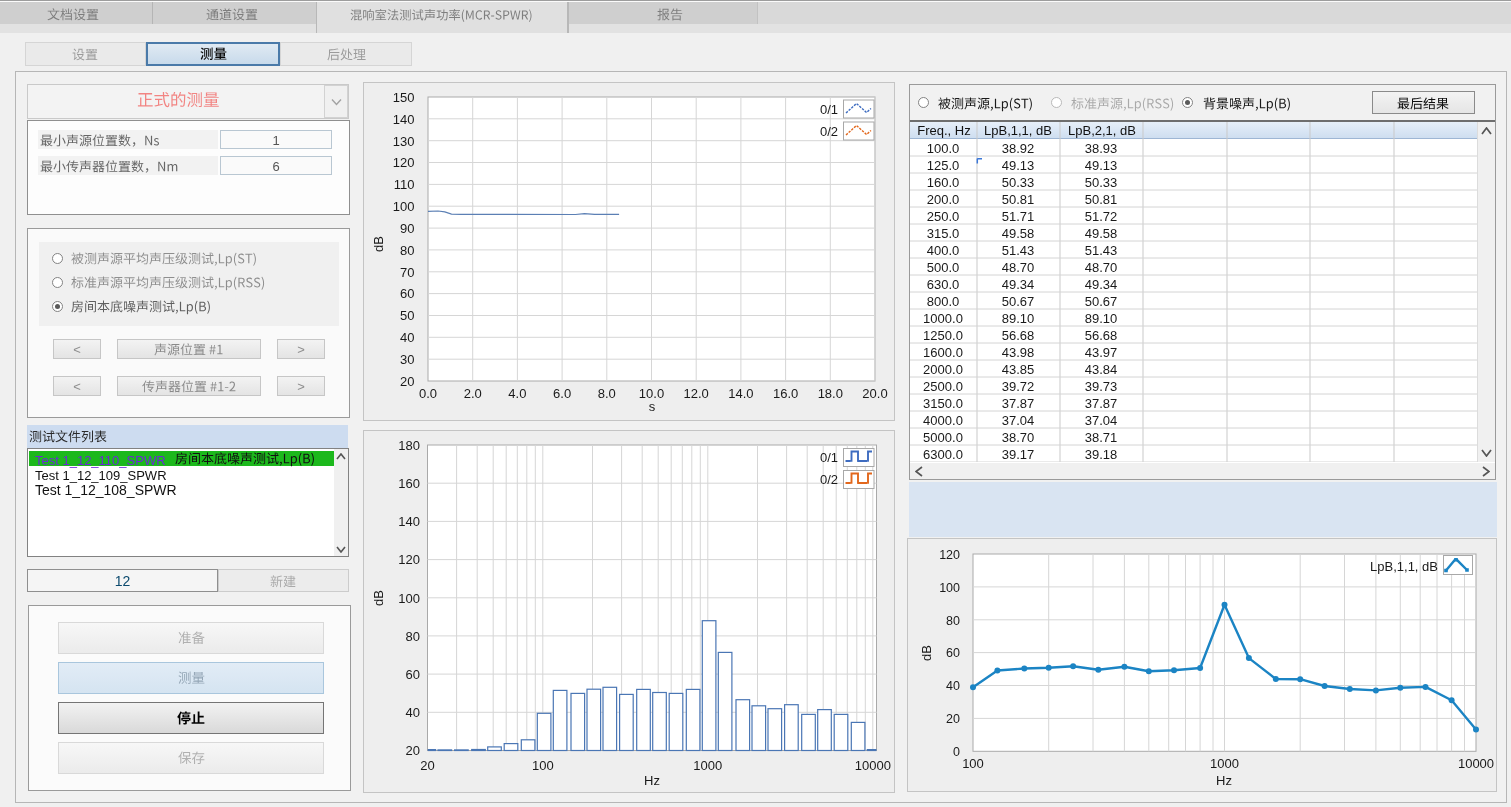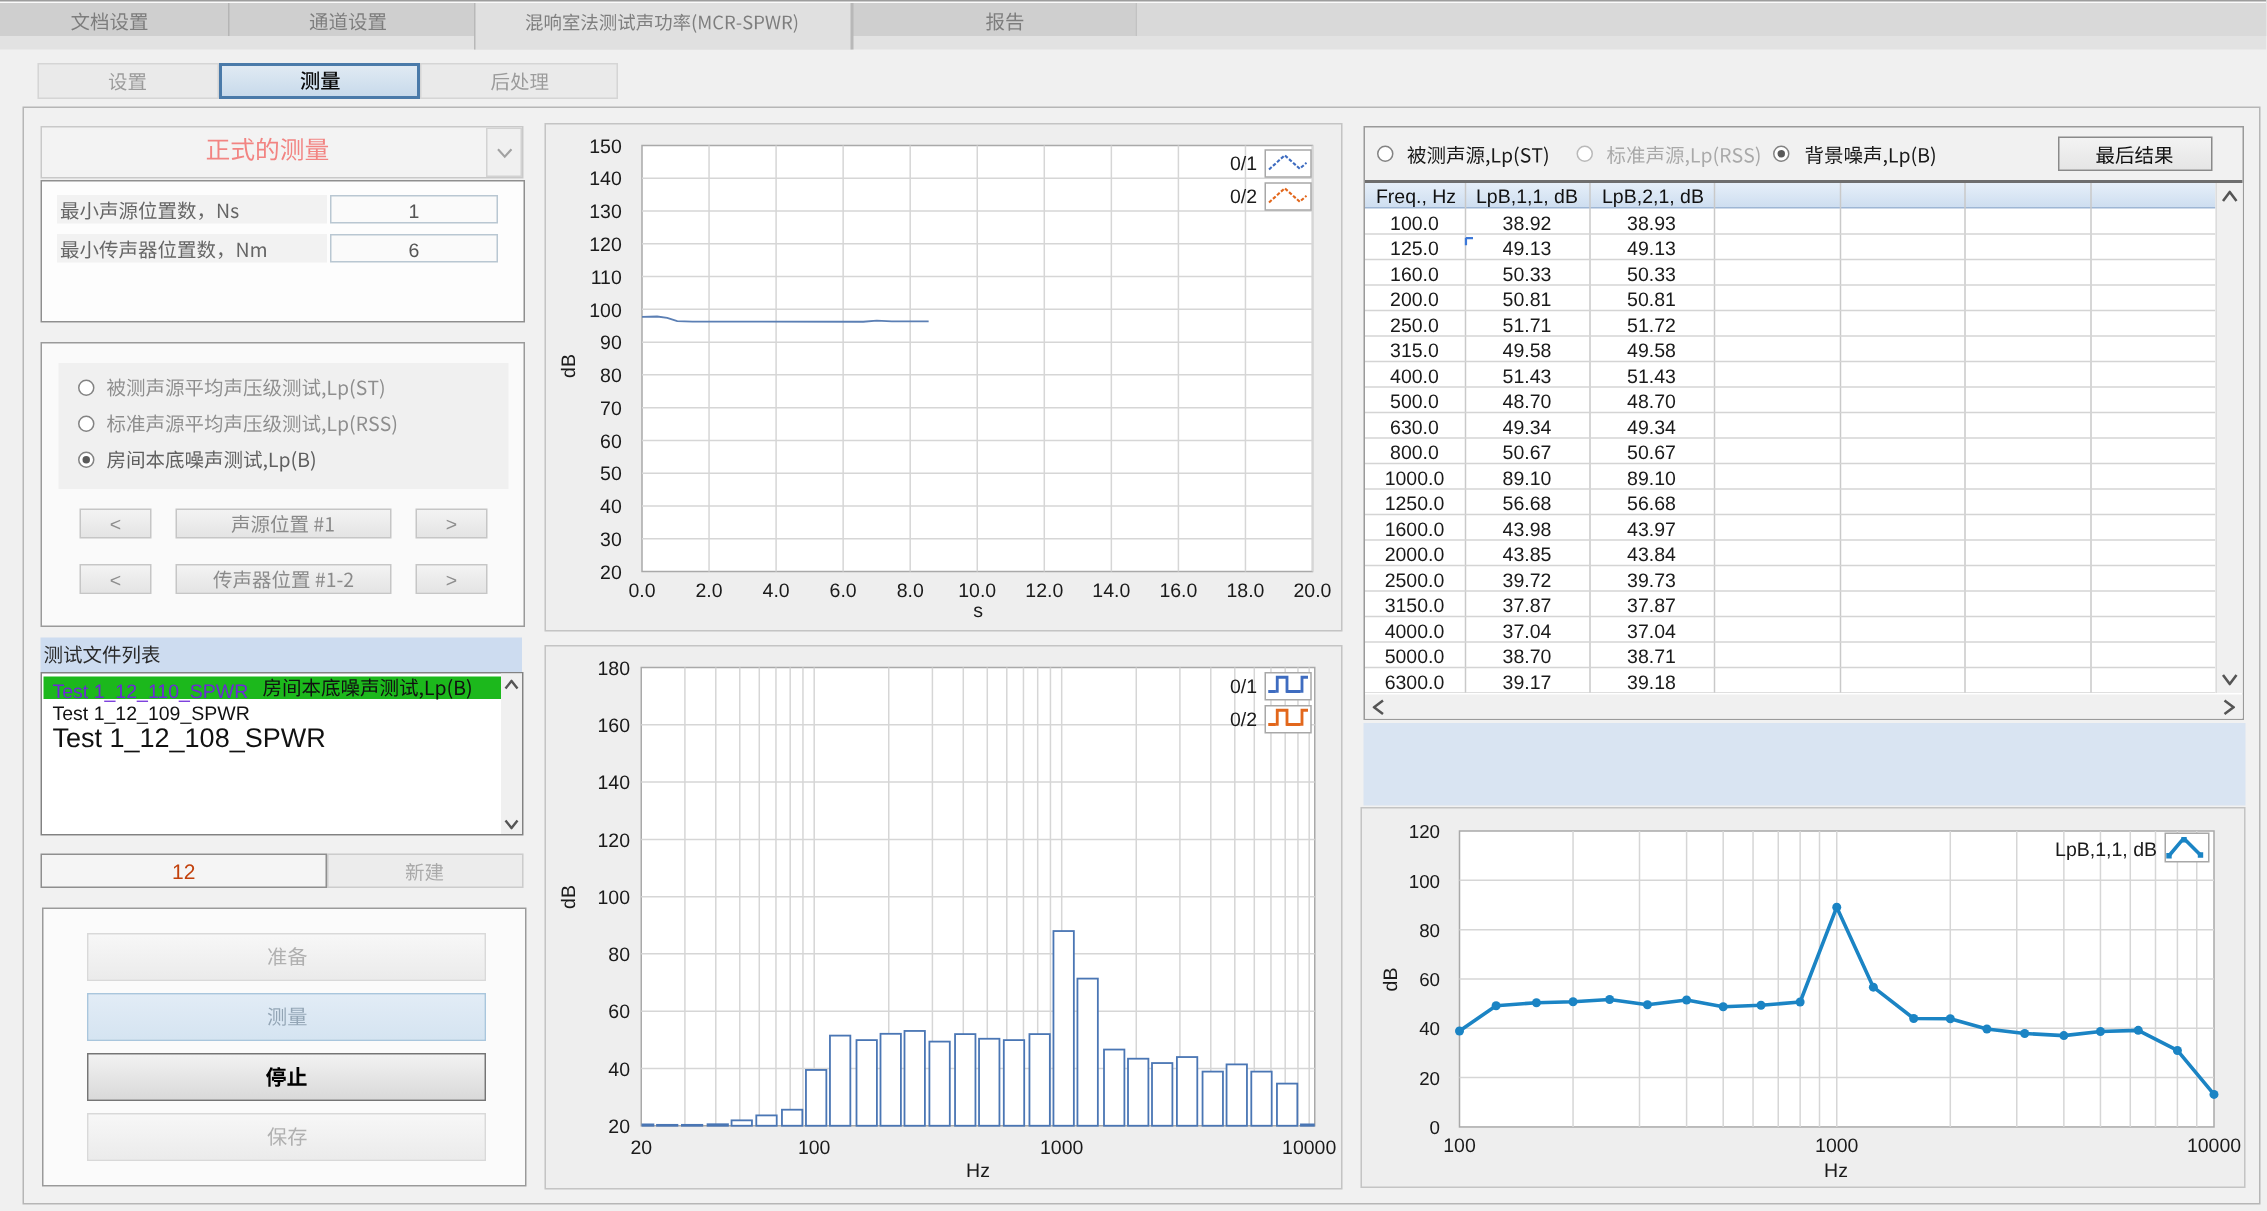--- a/index.html
+++ b/index.html
@@ -98,31 +98,31 @@
 <svg style="position:absolute;left:29.0px;top:427.7px;overflow:visible" width="80" height="18" viewBox="0 -13.3 80 18">
     <path d="M6.3 -1.2C7.0 -0.5 7.7 0.4 8.1 0.9L8.7 0.5C8.4 -0.1 7.6 -0.9 6.9 -1.6ZM4.1 -10.2L4.1 -2.0L4.8 -2.0L4.8 -9.4L7.6 -9.4L7.6 -2.0L8.4 -2.0L8.4 -10.2ZM11.3 -10.8L11.3 -0.1C11.3 0.1 11.2 0.2 11.0 0.2C10.8 0.2 10.2 0.2 9.5 0.2C9.6 0.4 9.8 0.8 9.8 1.0C10.7 1.0 11.3 1.0 11.6 0.8C11.9 0.7 12.1 0.4 12.1 -0.1L12.1 -10.8ZM9.5 -9.8L9.5 -2.0L10.3 -2.0L10.3 -9.8ZM5.8 -8.5L5.8 -3.9C5.8 -2.3 5.5 -0.7 3.4 0.4C3.5 0.5 3.8 0.9 3.8 1.0C6.2 -0.2 6.6 -2.1 6.6 -3.9L6.6 -8.5ZM1.1 -10.1C1.8 -9.7 2.7 -9.1 3.2 -8.6L3.8 -9.4C3.3 -9.8 2.3 -10.4 1.6 -10.8ZM0.5 -6.6C1.2 -6.2 2.2 -5.6 2.6 -5.2L3.2 -6.0C2.7 -6.4 1.8 -6.9 1.1 -7.3ZM0.8 0.4L1.6 0.9C2.2 -0.3 2.8 -1.9 3.3 -3.3L2.5 -3.8C2.0 -2.3 1.3 -0.7 0.8 0.4ZM14.6 -10.1C15.2 -9.5 16.1 -8.7 16.4 -8.1L17.1 -8.8C16.7 -9.3 15.9 -10.1 15.2 -10.7ZM23.1 -10.3C23.6 -9.8 24.2 -9.0 24.5 -8.5L25.2 -8.9C24.9 -9.5 24.3 -10.2 23.8 -10.8ZM13.7 -6.8L13.7 -5.9L15.5 -5.9L15.5 -1.2C15.5 -0.7 15.1 -0.3 14.8 -0.1C15.0 0.1 15.2 0.5 15.3 0.7C15.5 0.5 15.9 0.2 18.1 -1.3C18.0 -1.5 17.9 -1.8 17.8 -2.1L16.4 -1.2L16.4 -6.8ZM21.7 -10.9L21.8 -8.2L17.5 -8.2L17.5 -7.3L21.8 -7.3C22.1 -2.4 22.7 1.0 24.3 1.0C24.8 1.0 25.3 0.5 25.6 -1.7C25.4 -1.8 25.0 -2.1 24.8 -2.3C24.7 -1.0 24.6 -0.3 24.3 -0.3C23.5 -0.3 23.0 -3.3 22.8 -7.3L25.5 -7.3L25.5 -8.2L22.8 -8.2C22.7 -9.1 22.7 -9.9 22.7 -10.9ZM17.7 -0.8L18.0 0.1C19.0 -0.2 20.5 -0.6 21.8 -1.0L21.7 -1.9L20.2 -1.5L20.2 -4.5L21.4 -4.5L21.4 -5.4L17.9 -5.4L17.9 -4.5L19.3 -4.5L19.3 -1.2ZM31.5 -10.7C31.9 -10.1 32.3 -9.2 32.5 -8.7L33.5 -9.0C33.4 -9.5 32.9 -10.4 32.5 -11.0ZM26.6 -8.6L26.6 -7.7L28.7 -7.7C29.4 -5.7 30.5 -4.0 31.8 -2.6C30.4 -1.4 28.6 -0.5 26.5 0.1C26.7 0.3 27.0 0.8 27.1 1.0C29.2 0.3 31.1 -0.6 32.5 -1.9C34.0 -0.6 35.8 0.4 37.9 0.9C38.1 0.7 38.4 0.3 38.6 0.1C36.5 -0.5 34.7 -1.4 33.3 -2.6C34.6 -4.0 35.6 -5.6 36.3 -7.7L38.4 -7.7L38.4 -8.6ZM32.6 -3.3C31.3 -4.5 30.4 -6.0 29.7 -7.7L35.2 -7.7C34.6 -5.9 33.7 -4.5 32.6 -3.3ZM43.1 -4.4L43.1 -3.5L46.9 -3.5L46.9 1.0L47.8 1.0L47.8 -3.5L51.4 -3.5L51.4 -4.4L47.8 -4.4L47.8 -7.3L50.8 -7.3L50.8 -8.3L47.8 -8.3L47.8 -10.8L46.9 -10.8L46.9 -8.3L45.1 -8.3C45.3 -8.8 45.4 -9.5 45.6 -10.1L44.6 -10.3C44.3 -8.6 43.8 -6.9 43.0 -5.8C43.3 -5.7 43.7 -5.5 43.8 -5.3C44.2 -5.9 44.5 -6.6 44.8 -7.3L46.9 -7.3L46.9 -4.4ZM42.5 -10.9C41.8 -8.9 40.6 -7.0 39.4 -5.7C39.6 -5.5 39.9 -5.0 40.0 -4.7C40.4 -5.2 40.8 -5.7 41.2 -6.2L41.2 1.0L42.1 1.0L42.1 -7.8C42.6 -8.7 43.0 -9.6 43.4 -10.6ZM60.3 -9.4L60.3 -2.1L61.3 -2.1L61.3 -9.4ZM63.0 -10.9L63.0 -0.2C63.0 -0.0 62.9 0.1 62.7 0.1C62.5 0.1 61.9 0.1 61.1 0.0C61.3 0.3 61.4 0.7 61.5 1.0C62.5 1.0 63.1 1.0 63.5 0.8C63.9 0.7 64.0 0.4 64.0 -0.2L64.0 -10.9ZM54.4 -3.9C55.0 -3.5 55.8 -2.8 56.3 -2.4C55.4 -1.1 54.3 -0.2 53.0 0.3C53.2 0.5 53.5 0.9 53.6 1.1C56.4 -0.1 58.4 -2.7 59.0 -7.2L58.4 -7.4L58.3 -7.3L55.3 -7.3C55.5 -7.9 55.7 -8.6 55.9 -9.3L59.4 -9.3L59.4 -10.2L52.8 -10.2L52.8 -9.3L54.9 -9.3C54.5 -7.3 53.7 -5.4 52.7 -4.2C52.9 -4.1 53.3 -3.8 53.4 -3.6C54.1 -4.4 54.6 -5.3 55.0 -6.4L58.0 -6.4C57.7 -5.2 57.3 -4.1 56.8 -3.2C56.3 -3.7 55.5 -4.2 54.9 -4.6ZM68.3 1.0C68.6 0.8 69.1 0.7 72.7 -0.5C72.6 -0.7 72.6 -1.1 72.5 -1.4L69.4 -0.4L69.4 -3.3C70.1 -3.8 70.8 -4.4 71.4 -5.0C72.4 -2.3 74.2 -0.3 76.9 0.6C77.1 0.3 77.3 -0.0 77.6 -0.2C76.3 -0.6 75.2 -1.3 74.3 -2.1C75.1 -2.6 76.0 -3.3 76.8 -3.9L76.0 -4.5C75.4 -3.9 74.5 -3.2 73.7 -2.7C73.2 -3.4 72.7 -4.1 72.4 -5.0L77.1 -5.0L77.1 -5.8L72.0 -5.8L72.0 -7.0L76.2 -7.0L76.2 -7.8L72.0 -7.8L72.0 -8.9L76.7 -8.9L76.7 -9.8L72.0 -9.8L72.0 -10.9L71.0 -10.9L71.0 -9.8L66.4 -9.8L66.4 -8.9L71.0 -8.9L71.0 -7.8L67.0 -7.8L67.0 -7.0L71.0 -7.0L71.0 -5.8L65.8 -5.8L65.8 -5.0L70.2 -5.0C68.9 -3.9 67.1 -2.9 65.5 -2.4C65.7 -2.2 66.0 -1.8 66.1 -1.6C66.8 -1.8 67.6 -2.2 68.4 -2.6L68.4 -0.7C68.4 -0.2 68.1 0.0 67.8 0.1C68.0 0.4 68.2 0.8 68.3 1.0Z" fill="#2a2a2a"></path>
   </svg>
 <div style="position:absolute;left:27px;top:448px;width:322px;height:109px;background:#fff;border:1px solid #828282"></div>
 <div style="position:absolute;left:28.5px;top:451px;width:305px;height:15px;background:#1cb81c"></div>
 <div style="position:absolute;left:35px;top:452.5px;font-size:13px;color:#6d28d9;">Test 1_12_110_SPWR</div>
 <svg style="position:absolute;left:175.0px;top:450.2px;overflow:visible" width="142" height="18" viewBox="0 -13.3 142 18">
     <path d="M6.6 -6.2C6.8 -5.8 7.2 -5.2 7.3 -4.8L3.2 -4.8L3.2 -4.0L5.6 -4.0C5.4 -2.0 4.9 -0.5 2.6 0.3C2.8 0.5 3.0 0.8 3.1 1.0C4.9 0.4 5.8 -0.7 6.2 -2.1L10.1 -2.1C10.0 -0.7 9.8 -0.2 9.6 0.0C9.5 0.1 9.4 0.1 9.1 0.1C8.9 0.1 8.1 0.1 7.4 0.1C7.6 0.3 7.7 0.6 7.7 0.9C8.4 0.9 9.1 0.9 9.5 0.9C9.9 0.9 10.2 0.8 10.4 0.6C10.8 0.3 10.9 -0.5 11.1 -2.5C11.1 -2.6 11.1 -2.8 11.1 -2.8L6.4 -2.8C6.5 -3.2 6.6 -3.6 6.6 -4.0L11.9 -4.0L11.9 -4.8L7.5 -4.8L8.2 -5.1C8.1 -5.5 7.7 -6.1 7.4 -6.5ZM5.8 -10.7C5.9 -10.3 6.1 -10.0 6.2 -9.6L1.8 -9.6L1.8 -6.5C1.8 -4.5 1.7 -1.5 0.4 0.5C0.7 0.6 1.1 0.9 1.3 1.0C2.6 -1.2 2.8 -4.4 2.8 -6.5L2.8 -6.6L11.5 -6.6L11.5 -9.6L7.3 -9.6C7.1 -10.0 6.9 -10.5 6.7 -10.9ZM2.8 -8.8L10.5 -8.8L10.5 -7.4L2.8 -7.4ZM14.2 -8.0L14.2 1.0L15.2 1.0L15.2 -8.0ZM14.4 -10.3C15.0 -9.7 15.7 -8.9 16.0 -8.4L16.8 -8.9C16.4 -9.4 15.7 -10.2 15.1 -10.8ZM17.9 -3.8L21.0 -3.8L21.0 -2.1L17.9 -2.1ZM17.9 -6.4L21.0 -6.4L21.0 -4.7L17.9 -4.7ZM17.0 -7.2L17.0 -1.3L22.0 -1.3L22.0 -7.2ZM17.6 -10.2L17.6 -9.3L23.9 -9.3L23.9 -0.1C23.9 0.0 23.8 0.1 23.6 0.1C23.5 0.1 22.9 0.1 22.4 0.1C22.5 0.3 22.7 0.7 22.7 1.0C23.5 1.0 24.1 1.0 24.4 0.8C24.8 0.7 24.9 0.4 24.9 -0.1L24.9 -10.2ZM32.0 -10.9L32.0 -8.2L26.8 -8.2L26.8 -7.2L30.8 -7.2C29.8 -5.0 28.2 -2.9 26.5 -1.8C26.7 -1.6 27.0 -1.3 27.2 -1.0C29.1 -2.3 30.8 -4.6 31.8 -7.2L32.0 -7.2L32.0 -2.4L28.9 -2.4L28.9 -1.4L32.0 -1.4L32.0 1.0L33.0 1.0L33.0 -1.4L36.0 -1.4L36.0 -2.4L33.0 -2.4L33.0 -7.2L33.2 -7.2C34.2 -4.6 35.9 -2.3 37.8 -1.1C38.0 -1.3 38.3 -1.7 38.5 -1.9C36.7 -2.9 35.1 -5.0 34.2 -7.2L38.2 -7.2L38.2 -8.2L33.0 -8.2L33.0 -10.9ZM45.7 -2.1C46.2 -1.1 46.7 0.1 46.9 0.8L47.7 0.4C47.5 -0.3 46.9 -1.4 46.4 -2.3ZM42.7 0.9C43.0 0.7 43.3 0.6 45.9 -0.3C45.8 -0.5 45.8 -0.9 45.8 -1.1L43.8 -0.5L43.8 -3.7L47.1 -3.7C47.7 -1.0 48.8 0.9 50.1 0.9C51.0 0.9 51.3 0.4 51.5 -1.4C51.2 -1.5 50.9 -1.7 50.7 -1.9C50.6 -0.6 50.5 -0.0 50.2 -0.0C49.4 -0.0 48.6 -1.5 48.1 -3.7L51.0 -3.7L51.0 -4.6L47.9 -4.6C47.8 -5.3 47.7 -6.1 47.7 -6.9C48.7 -7.0 49.7 -7.2 50.5 -7.3L49.7 -8.1C48.1 -7.7 45.3 -7.5 42.9 -7.4L42.9 -0.7C42.9 -0.2 42.6 0.0 42.4 0.1C42.5 0.3 42.7 0.7 42.7 0.9ZM46.9 -4.6L43.8 -4.6L43.8 -6.6C44.8 -6.7 45.7 -6.7 46.7 -6.8C46.7 -6.0 46.8 -5.3 46.9 -4.6ZM45.2 -10.7C45.4 -10.4 45.6 -10.0 45.8 -9.6L40.6 -9.6L40.6 -5.8C40.6 -4.0 40.5 -1.3 39.4 0.5C39.6 0.7 40.1 0.9 40.2 1.1C41.4 -0.9 41.5 -3.8 41.5 -5.8L41.5 -8.7L51.4 -8.7L51.4 -9.6L46.9 -9.6C46.7 -10.0 46.4 -10.6 46.1 -11.0ZM58.9 -9.6L61.9 -9.6L61.9 -8.3L58.9 -8.3ZM58.0 -10.4L58.0 -7.5L62.8 -7.5L62.8 -10.4ZM57.5 -6.2L59.2 -6.2L59.2 -4.8L57.5 -4.8ZM61.5 -6.2L63.3 -6.2L63.3 -4.8L61.5 -4.8ZM53.0 -9.7L53.0 -1.1L53.8 -1.1L53.8 -2.1L56.0 -2.1L56.0 -9.7ZM53.8 -8.8L55.2 -8.8L55.2 -3.1L53.8 -3.1ZM59.9 -4.0L59.9 -3.0L56.4 -3.0L56.4 -2.2L59.3 -2.2C58.4 -1.3 57.0 -0.4 55.6 -0.0C55.8 0.2 56.1 0.5 56.2 0.8C57.5 0.3 58.9 -0.6 59.9 -1.7L59.9 1.1L60.8 1.1L60.8 -1.8C61.6 -0.8 62.8 0.2 63.9 0.6C64.1 0.4 64.4 0.1 64.6 -0.1C63.4 -0.5 62.2 -1.3 61.4 -2.2L64.4 -2.2L64.4 -3.0L60.8 -3.0L60.8 -4.0L64.1 -4.0L64.1 -7.0L60.7 -7.0L60.7 -4.0L60.0 -4.0L60.0 -7.0L56.7 -7.0L56.7 -4.0ZM71.0 -10.9L71.0 -9.8L65.9 -9.8L65.9 -9.0L71.0 -9.0L71.0 -7.7L66.7 -7.7L66.7 -6.9L76.5 -6.9L76.5 -7.7L72.0 -7.7L72.0 -9.0L77.1 -9.0L77.1 -9.8L72.0 -9.8L72.0 -10.9ZM67.0 -5.8L67.0 -4.1C67.0 -2.8 66.8 -0.9 65.4 0.4C65.6 0.6 66.0 0.9 66.1 1.1C67.1 0.2 67.6 -1.0 67.8 -2.2L75.3 -2.2L75.3 -1.5L76.3 -1.5L76.3 -5.8ZM75.3 -3.0L72.0 -3.0L72.0 -5.0L75.3 -5.0ZM67.9 -3.0C67.9 -3.4 68.0 -3.8 68.0 -4.1L68.0 -5.0L71.0 -5.0L71.0 -3.0ZM84.3 -1.2C85.0 -0.5 85.7 0.4 86.1 0.9L86.7 0.5C86.4 -0.1 85.6 -0.9 84.9 -1.6ZM82.1 -10.2L82.1 -2.0L82.8 -2.0L82.8 -9.4L85.6 -9.4L85.6 -2.0L86.4 -2.0L86.4 -10.2ZM89.3 -10.8L89.3 -0.1C89.3 0.1 89.2 0.2 89.0 0.2C88.8 0.2 88.2 0.2 87.5 0.2C87.6 0.4 87.8 0.8 87.8 1.0C88.7 1.0 89.3 1.0 89.6 0.8C89.9 0.7 90.1 0.4 90.1 -0.1L90.1 -10.8ZM87.5 -9.8L87.5 -2.0L88.3 -2.0L88.3 -9.8ZM83.8 -8.5L83.8 -3.9C83.8 -2.3 83.5 -0.7 81.4 0.4C81.5 0.5 81.8 0.9 81.8 1.0C84.2 -0.2 84.6 -2.1 84.6 -3.9L84.6 -8.5ZM79.1 -10.1C79.8 -9.7 80.7 -9.1 81.2 -8.6L81.8 -9.4C81.3 -9.8 80.3 -10.4 79.6 -10.8ZM78.5 -6.6C79.2 -6.2 80.2 -5.6 80.6 -5.2L81.2 -6.0C80.7 -6.4 79.8 -6.9 79.1 -7.3ZM78.8 0.4L79.6 0.9C80.2 -0.3 80.8 -1.9 81.3 -3.3L80.5 -3.8C80.0 -2.3 79.3 -0.7 78.8 0.4ZM92.6 -10.1C93.2 -9.5 94.1 -8.7 94.4 -8.1L95.1 -8.8C94.7 -9.3 93.9 -10.1 93.2 -10.7ZM101.1 -10.3C101.6 -9.8 102.2 -9.0 102.5 -8.5L103.2 -8.9C102.9 -9.5 102.3 -10.2 101.8 -10.8ZM91.7 -6.8L91.7 -5.9L93.5 -5.9L93.5 -1.2C93.5 -0.7 93.1 -0.3 92.8 -0.1C93.0 0.1 93.2 0.5 93.3 0.7C93.5 0.5 93.9 0.2 96.1 -1.3C96.0 -1.5 95.9 -1.8 95.8 -2.1L94.4 -1.2L94.4 -6.8ZM99.7 -10.9L99.8 -8.2L95.5 -8.2L95.5 -7.3L99.8 -7.3C100.1 -2.4 100.7 1.0 102.3 1.0C102.8 1.0 103.3 0.5 103.6 -1.7C103.4 -1.8 103.0 -2.1 102.8 -2.3C102.7 -1.0 102.6 -0.3 102.3 -0.3C101.5 -0.3 101.0 -3.3 100.8 -7.3L103.5 -7.3L103.5 -8.2L100.8 -8.2C100.7 -9.1 100.7 -9.9 100.7 -10.9ZM95.7 -0.8L96.0 0.1C97.0 -0.2 98.5 -0.6 99.8 -1.0L99.7 -1.9L98.2 -1.5L98.2 -4.5L99.4 -4.5L99.4 -5.4L95.9 -5.4L95.9 -4.5L97.3 -4.5L97.3 -1.2ZM105.0 2.5C106.1 2.0 106.9 1.0 106.9 -0.2C106.9 -1.1 106.5 -1.6 105.9 -1.6C105.4 -1.6 105.0 -1.3 105.0 -0.8C105.0 -0.3 105.4 0.0 105.8 0.0L106.0 0.0C106.0 0.8 105.5 1.4 104.7 1.8ZM108.9 0.0L114.3 0.0L114.3 -1.0L110.1 -1.0L110.1 -9.5L108.9 -9.5ZM115.9 3.0L117.1 3.0L117.1 0.6L117.0 -0.7C117.7 -0.1 118.3 0.2 119.0 0.2C120.6 0.2 122.0 -1.2 122.0 -3.6C122.0 -5.8 121.1 -7.2 119.2 -7.2C118.4 -7.2 117.6 -6.8 117.0 -6.2L117.0 -6.2L116.8 -7.1L115.9 -7.1ZM118.8 -0.8C118.3 -0.8 117.7 -1.0 117.1 -1.6L117.1 -5.3C117.7 -5.9 118.4 -6.2 118.9 -6.2C120.3 -6.2 120.8 -5.2 120.8 -3.6C120.8 -1.9 120.0 -0.8 118.8 -0.8ZM125.8 2.5L126.6 2.2C125.5 0.4 124.9 -1.8 124.9 -4.0C124.9 -6.2 125.5 -8.4 126.6 -10.3L125.8 -10.6C124.6 -8.7 123.9 -6.6 123.9 -4.0C123.9 -1.5 124.6 0.6 125.8 2.5ZM128.4 0.0L131.5 0.0C133.6 0.0 135.1 -0.9 135.1 -2.8C135.1 -4.1 134.3 -4.8 133.1 -5.1L133.1 -5.1C134.0 -5.4 134.5 -6.3 134.5 -7.2C134.5 -8.9 133.2 -9.5 131.3 -9.5L128.4 -9.5ZM129.6 -5.5L129.6 -8.6L131.1 -8.6C132.6 -8.6 133.4 -8.2 133.4 -7.0C133.4 -6.1 132.7 -5.5 131.1 -5.5ZM129.6 -1.0L129.6 -4.5L131.3 -4.5C133.0 -4.5 133.9 -4.0 133.9 -2.8C133.9 -1.5 132.9 -1.0 131.3 -1.0ZM137.0 2.5C138.2 0.6 138.9 -1.5 138.9 -4.0C138.9 -6.6 138.2 -8.7 137.0 -10.6L136.2 -10.3C137.3 -8.4 137.9 -6.2 137.9 -4.0C137.9 -1.8 137.3 0.4 136.2 2.2Z" fill="#111"></path>
   </svg>
 <div style="position:absolute;left:35px;top:467.5px;font-size:13px;color:#111;">Test 1_12_109_SPWR</div>
-<div style="position:absolute;left:35px;top:482px;font-size:18px;color:#111;">Test 1_12_108_SPWR</div>
+<div style="position:absolute;left:35px;top:482px;font-size:14px;color:#111;">Test 1_12_108_SPWR</div>
 <div style="position:absolute;left:333.5px;top:449px;width:14.5px;height:107px;background:#f0f0f0"></div>
 <svg class="b" style="left:336px;top:453px" width="10" height="7" viewBox="0 0 10 7">
     <path d="M1 6 L5 1 L9 6" stroke="#555" stroke-width="1.6" fill="none"></path>
   </svg>
 <svg class="b" style="left:336px;top:546px" width="10" height="7" viewBox="0 0 10 7">
     <path d="M1 1 L5 6 L9 1" stroke="#555" stroke-width="1.6" fill="none"></path>
   </svg>
 <div style="position:absolute;left:27px;top:569px;width:191px;height:23px;background:#f5f5f5;border:1px solid #8f8f8f"></div>
 <div style="position:absolute;left:218px;top:569px;width:131px;height:23px;background:#ececec;border:1px solid #cccccc"></div>
-<div style="position:absolute;left:27px;top:573px;font-size:14px;color:#c2410c;text-align:center;width:191px">12</div>
+<div style="position:absolute;left:27px;top:573px;font-size:14px;color:#0c4a6e;text-align:center;width:191px">12</div>
 <svg style="position:absolute;left:270.0px;top:572.7px;overflow:visible" width="28" height="18" viewBox="0 -13.3 28 18">
     <path d="M4.7 -2.8C5.1 -2.1 5.5 -1.2 5.7 -0.7L6.4 -1.1C6.2 -1.6 5.8 -2.5 5.3 -3.1ZM1.8 -3.1C1.5 -2.3 1.1 -1.5 0.5 -0.9C0.7 -0.8 1.1 -0.5 1.2 -0.4C1.7 -1.0 2.2 -1.9 2.5 -2.9ZM7.2 -9.7L7.2 -5.2C7.2 -3.5 7.1 -1.2 6.0 0.3C6.2 0.4 6.6 0.7 6.7 0.9C7.9 -0.8 8.1 -3.3 8.1 -5.2L8.1 -5.6L10.1 -5.6L10.1 1.0L11.0 1.0L11.0 -5.6L12.5 -5.6L12.5 -6.5L8.1 -6.5L8.1 -9.0C9.5 -9.2 11.0 -9.6 12.1 -10.0L11.3 -10.7C10.3 -10.3 8.6 -9.9 7.2 -9.7ZM2.8 -10.8C3.0 -10.4 3.2 -9.9 3.4 -9.6L0.8 -9.6L0.8 -8.7L6.5 -8.7L6.5 -9.6L4.4 -9.6C4.2 -10.0 3.9 -10.5 3.7 -11.0ZM4.9 -8.7C4.7 -8.1 4.4 -7.2 4.2 -6.6L0.6 -6.6L0.6 -5.8L3.3 -5.8L3.3 -4.4L0.7 -4.4L0.7 -3.5L3.3 -3.5L3.3 -0.2C3.3 -0.1 3.2 -0.1 3.1 -0.1C3.0 -0.1 2.6 -0.1 2.1 -0.1C2.2 0.2 2.4 0.5 2.4 0.8C3.0 0.8 3.5 0.8 3.8 0.6C4.1 0.5 4.2 0.2 4.2 -0.2L4.2 -3.5L6.6 -3.5L6.6 -4.4L4.2 -4.4L4.2 -5.8L6.7 -5.8L6.7 -6.6L5.1 -6.6C5.3 -7.1 5.6 -7.8 5.8 -8.5ZM1.6 -8.5C1.9 -7.9 2.1 -7.1 2.1 -6.6L3.0 -6.8C2.9 -7.3 2.7 -8.1 2.4 -8.6ZM18.1 -9.8L18.1 -9.0L20.6 -9.0L20.6 -8.1L17.3 -8.1L17.3 -7.3L20.6 -7.3L20.6 -6.3L18.0 -6.3L18.0 -5.5L20.6 -5.5L20.6 -4.5L17.9 -4.5L17.9 -3.7L20.6 -3.7L20.6 -2.7L17.4 -2.7L17.4 -1.9L20.6 -1.9L20.6 -0.6L21.5 -0.6L21.5 -1.9L25.2 -1.9L25.2 -2.7L21.5 -2.7L21.5 -3.7L24.7 -3.7L24.7 -4.5L21.5 -4.5L21.5 -5.5L24.4 -5.5L24.4 -7.3L25.3 -7.3L25.3 -8.1L24.4 -8.1L24.4 -9.8L21.5 -9.8L21.5 -10.9L20.6 -10.9L20.6 -9.8ZM21.5 -7.3L23.5 -7.3L23.5 -6.3L21.5 -6.3ZM21.5 -8.1L21.5 -9.0L23.5 -9.0L23.5 -8.1ZM14.3 -5.1C14.3 -5.3 14.6 -5.4 14.8 -5.5L16.4 -5.5C16.2 -4.4 15.9 -3.4 15.6 -2.5C15.2 -3.0 15.0 -3.7 14.7 -4.5L14.0 -4.2C14.3 -3.1 14.7 -2.3 15.2 -1.6C14.7 -0.8 14.2 -0.1 13.5 0.4C13.7 0.5 14.1 0.9 14.2 1.0C14.8 0.6 15.4 -0.1 15.8 -0.9C17.2 0.4 19.1 0.7 21.5 0.7L25.1 0.7C25.2 0.5 25.4 0.0 25.5 -0.2C24.8 -0.2 22.0 -0.2 21.5 -0.2C19.3 -0.2 17.5 -0.5 16.2 -1.7C16.8 -2.9 17.1 -4.4 17.3 -6.3L16.8 -6.4L16.6 -6.4L15.5 -6.4C16.1 -7.4 16.8 -8.6 17.4 -9.9L16.8 -10.3L16.5 -10.1L13.8 -10.1L13.8 -9.2L16.1 -9.2C15.6 -8.1 14.9 -7.0 14.7 -6.7C14.4 -6.3 14.1 -6.0 13.9 -5.9C14.0 -5.7 14.2 -5.3 14.3 -5.1Z" fill="#a9a9a9"></path>
   </svg>
 <div style="position:absolute;left:28px;top:605px;width:323px;height:186px;background:#fbfbfb;border:1px solid #9a9a9a"></div>
 <div style="position:absolute;left:58px;top:622px;width:266px;height:32px;background:linear-gradient(#f7f7f7,#ebebeb);border:1px solid #d9d9d9"></div>
 <svg style="position:absolute;left:177.5px;top:629.2px;overflow:visible" width="29" height="18" viewBox="0 -13.8 29 18">
     <path d="M0.6 -10.3C1.3 -9.4 2.1 -8.1 2.5 -7.3L3.4 -7.8C3.1 -8.6 2.2 -9.8 1.5 -10.7ZM0.6 -0.0L1.7 0.4C2.3 -0.8 3.1 -2.6 3.6 -4.1L2.7 -4.6C2.1 -3.0 1.3 -1.1 0.6 -0.0ZM5.9 -5.3L8.7 -5.3L8.7 -3.5L5.9 -3.5ZM5.9 -6.2L5.9 -8.0L8.7 -8.0L8.7 -6.2ZM8.2 -10.9C8.6 -10.3 9.0 -9.5 9.2 -8.9L6.1 -8.9C6.4 -9.6 6.7 -10.3 7.0 -11.0L6.0 -11.2C5.3 -9.1 4.2 -7.1 2.8 -5.8C3.1 -5.7 3.4 -5.3 3.6 -5.1C4.1 -5.6 4.5 -6.2 4.9 -6.8L4.9 1.1L5.9 1.1L5.9 0.1L12.9 0.1L12.9 -0.8L9.7 -0.8L9.7 -2.6L12.3 -2.6L12.3 -3.5L9.7 -3.5L9.7 -5.3L12.3 -5.3L12.3 -6.2L9.7 -6.2L9.7 -8.0L12.6 -8.0L12.6 -8.9L9.3 -8.9L10.1 -9.4C9.9 -9.9 9.5 -10.7 9.0 -11.2ZM5.9 -2.6L8.7 -2.6L8.7 -0.8L5.9 -0.8ZM22.7 -9.3C22.1 -8.6 21.2 -8.0 20.2 -7.5C19.3 -8.0 18.5 -8.5 17.9 -9.1L18.1 -9.3ZM18.5 -11.4C17.8 -10.2 16.5 -8.9 14.5 -7.9C14.8 -7.8 15.1 -7.4 15.2 -7.2C16.0 -7.6 16.6 -8.0 17.2 -8.5C17.8 -7.9 18.4 -7.4 19.2 -7.0C17.5 -6.3 15.7 -5.8 13.9 -5.6C14.1 -5.4 14.3 -4.9 14.4 -4.6C16.3 -5.0 18.4 -5.5 20.2 -6.4C21.9 -5.6 23.9 -5.1 26.0 -4.8C26.1 -5.1 26.4 -5.5 26.6 -5.8C24.7 -6.0 22.9 -6.4 21.3 -7.0C22.6 -7.8 23.7 -8.7 24.4 -9.8L23.7 -10.2L23.6 -10.2L18.9 -10.2C19.1 -10.5 19.4 -10.8 19.6 -11.2ZM16.8 -1.7L19.7 -1.7L19.7 -0.2L16.8 -0.2ZM16.8 -2.6L16.8 -3.9L19.7 -3.9L19.7 -2.6ZM23.6 -1.7L23.6 -0.2L20.7 -0.2L20.7 -1.7ZM23.6 -2.6L20.7 -2.6L20.7 -3.9L23.6 -3.9ZM15.8 -4.8L15.8 1.1L16.8 1.1L16.8 0.6L23.6 0.6L23.6 1.1L24.7 1.1L24.7 -4.8Z" fill="#b0b0b0"></path>
   </svg>
 <div style="position:absolute;left:58px;top:662px;width:266px;height:32px;background:linear-gradient(#e2ecf6,#d5e4f1);border:1px solid #a9c6dd"></div>
 <svg style="position:absolute;left:177.5px;top:669.2px;overflow:visible" width="29" height="18" viewBox="0 -13.8 29 18">

